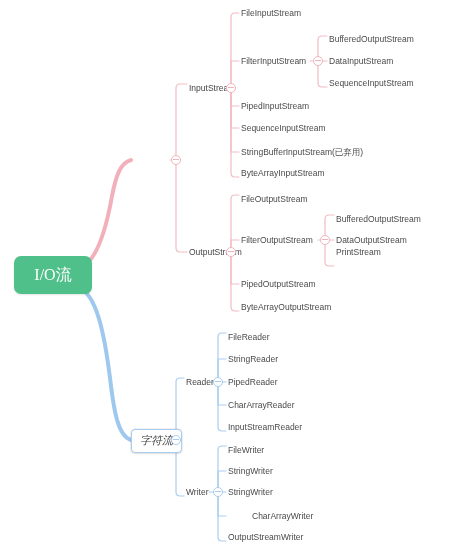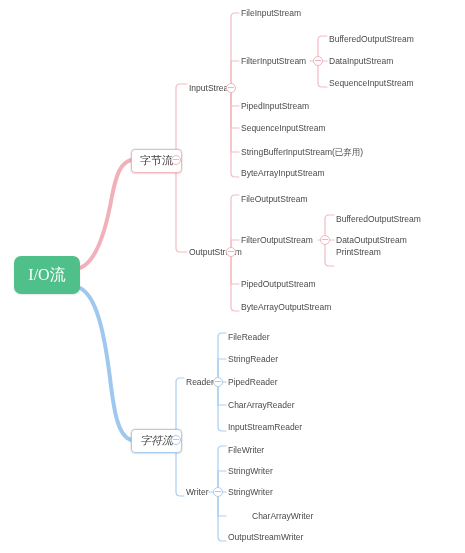--- a/index.html
+++ b/index.html
@@ -4,21 +4,21 @@
 <style>
   html,body{margin:0;padding:0;background:#ffffff;}
   body{width:465px;height:553px;position:relative;overflow:hidden;
        font-family:"Liberation Sans","DejaVu Sans",sans-serif;}
   #canvas{position:absolute;left:0;top:0;width:465px;height:553px;}
   svg.links{position:absolute;left:0;top:0;width:465px;height:553px;pointer-events:none;}
 
   .node{position:absolute;white-space:nowrap;line-height:1;}
 
   
-  .root{left:14px;top:256px;width:66px;height:38px;border-radius:7px;
+  .root{left:14px;top:256px;width:78px;height:38px;border-radius:7px;
         background:#4fc08a;color:#ffffff;font-size:16px;
         display:flex;align-items:center;justify-content:center;
         font-family:"Liberation Serif","DejaVu Serif",serif;
         box-shadow:0 1px 2px rgba(0,0,0,.10);}
 
   
   .cat{height:22px;padding:0 8px;border-radius:4px;background:#ffffff;
        display:flex;align-items:center;justify-content:center;
        font-size:11px;color:#3c3c3c;box-shadow:0 0 0 1px rgba(0,0,0,.05),0 1px 2px rgba(0,0,0,.08);}
   .cat.pink{border:1px solid #f0b7bf;}
@@ -99,23 +99,20 @@
       <path d="M218 492 H 226"></path>
       <path d="M218 492 V 516 H 226"></path>
       <path d="M218 492 V 537 Q218 541 222 541 H 226"></path>
     </g>
   </svg>
 
   <div class="node root">
     <span>I/O流</span>
   </div>
 
-  <div class="node cat pink" style="left:131px;top:149px;">
-    <span>字节流</span>
-  </div>
   <div class="toggle pink" style="left:176px;top:160px;">
       <i></i>
     </div>
 
   <div class="node cat blue" style="left:131px;top:429px;font-style:italic;">
     <span>字符流</span>
   </div>
   <div class="toggle blue" style="left:176px;top:440px;">
       <i></i>
     </div>

